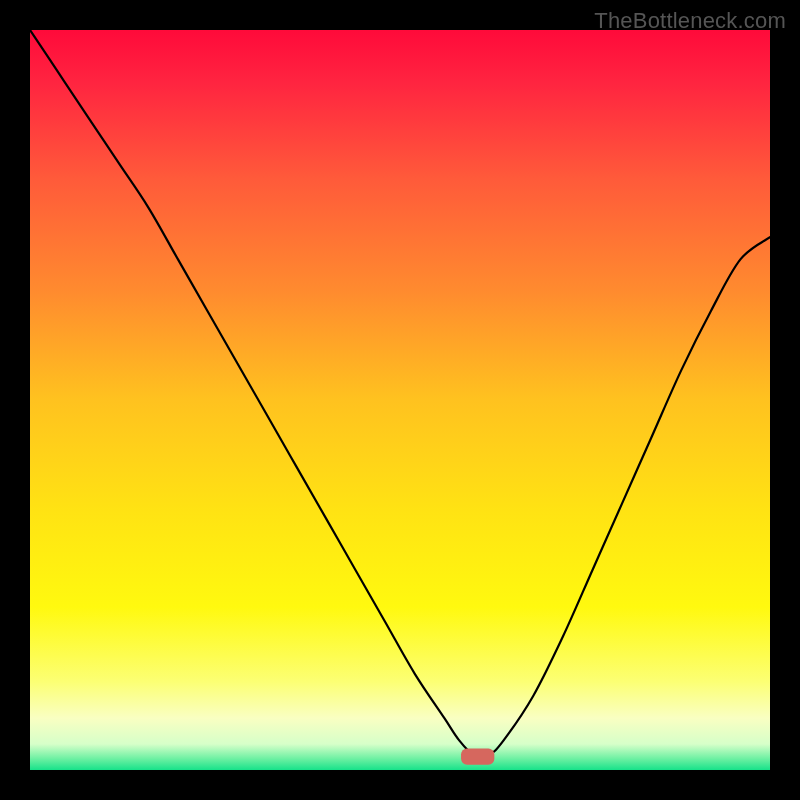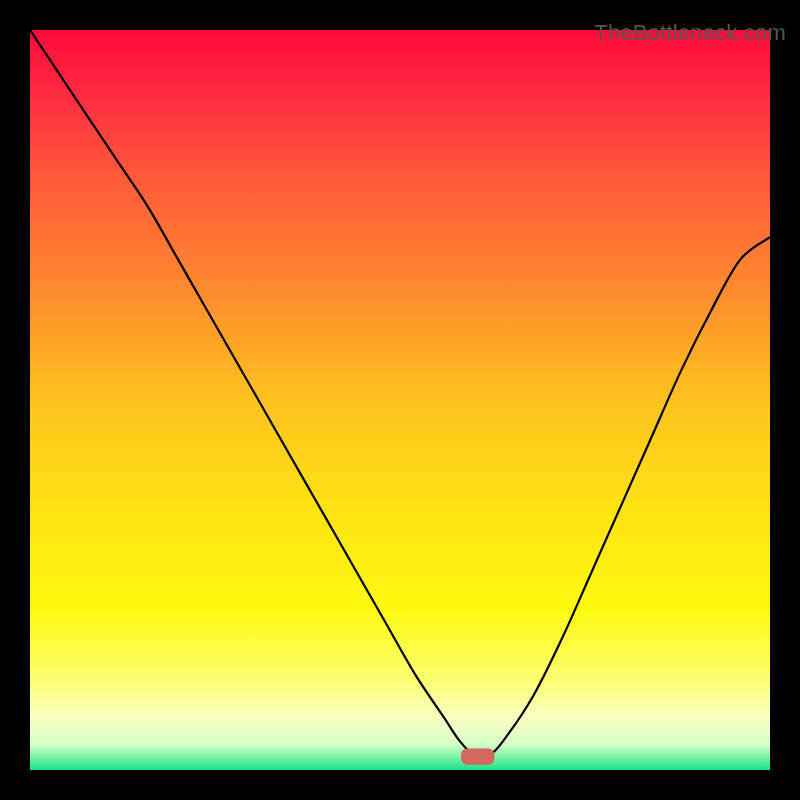--- a/index.html
+++ b/index.html
@@ -11,21 +11,21 @@
     font-family: Arial, Helvetica, sans-serif;
   }
   .frame {
     position: relative;
     width: 800px;
     height: 800px;
     background: #000;
   }
   .watermark {
     position: absolute;
-    top: 20px;
+    top: 8px;
     right: 14px;
     color: #555;
     font-size: 22px;
     font-weight: 500;
     letter-spacing: 0.2px;
     z-index: 10;
   }
   .plot {
     position: absolute;
     left: 30px;

